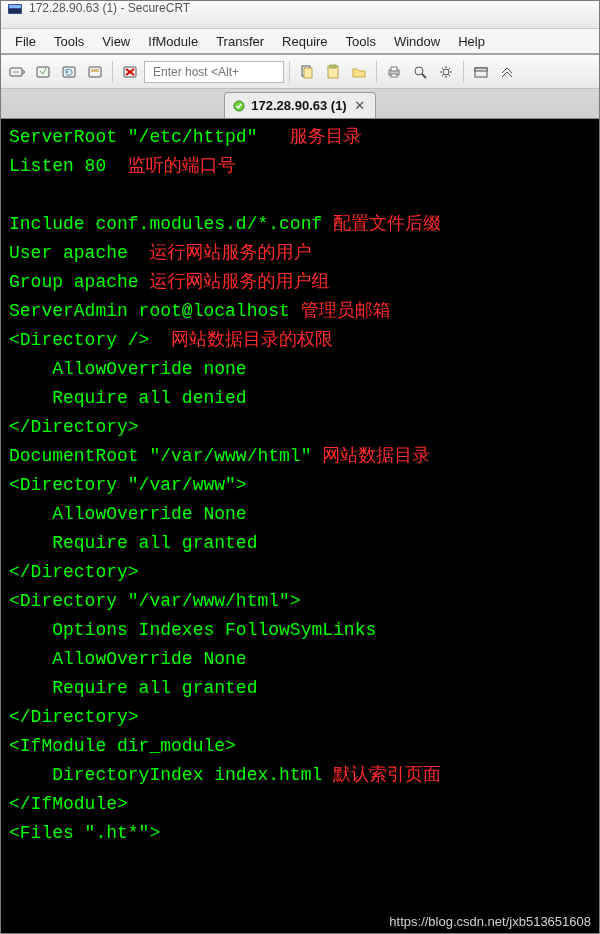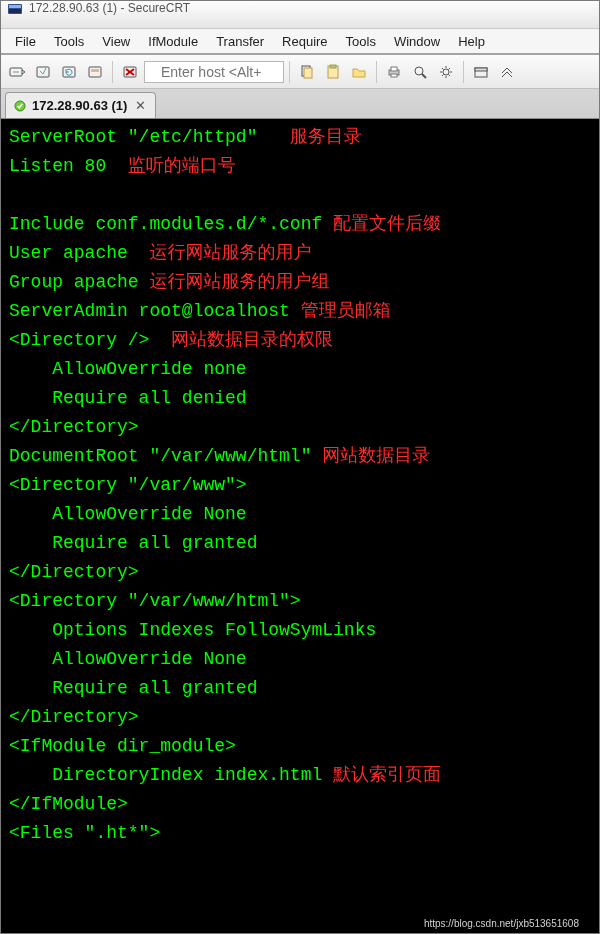--- a/index.html
+++ b/index.html
@@ -14,35 +14,35 @@
 
   
   .menubar { height: 26px; display: flex; align-items: center; gap: 2px; padding: 0 6px; background: #f6f6f6; border-bottom: 2px solid #a3a3a3; font-size: 13px; color: #222; }
   .menubar .menuitem { padding: 3px 8px; border-radius: 2px; cursor: default; }
 
   
   .toolbar { height: 34px; display: flex; align-items: center; gap: 2px; padding: 2px 4px; background: linear-gradient(#fbfbfb,#e9e9e9); border-bottom: 1px solid #c0c0c0; }
   .tbtn { width: 24px; height: 24px; border: 1px solid transparent; border-radius: 3px; display:inline-flex; align-items:center; justify-content:center; }
   .tsep { width:1px; height:22px; background:#c8c8c8; margin: 0 3px; }
   .tbtn.red svg path, .tbtn.red svg line { stroke:#c00; }
-  .host-input { width: 140px; height: 22px; border:1px solid #b8b8b8; background:#fff; font-size:14px; padding: 0 16px; color:#888; }
+  .host-input { width: 140px; height: 22px; border:1px solid #b8b8b8; background:#fff; font-size:12px; padding: 0 8px; color:#888; }
 
   
-  .tabbar { height: 30px; background: linear-gradient(#d7d7d7,#cfcfcf); display:flex; align-items:flex-end; padding: 0 4px; border-bottom:1px solid #8a8a8a; }
+  .tabbar { height: 30px; background: linear-gradient(#d7d7d7,#cfcfcf); display:flex; align-items:flex-end; padding: 0 4px; border-bottom:1px solid #8a8a8a;justify-content:center; }
   .tab { height: 26px; background:#ececec; border:1px solid #9a9a9a; border-bottom:none; border-radius: 4px 4px 0 0; display:flex; align-items:center; padding: 0 8px; gap:6px; font-size:13px; font-weight:bold; color:#111; }
   .tab .status-dot { width:12px; height:12px; }
   .tab .close-x { width:14px; height:14px; cursor:pointer; display:inline-flex; align-items:center; justify-content:center; color:#555; font-size:13px; font-weight:normal; }
 
   
   .terminal { flex:1; background:#000; padding: 4px 8px; overflow:hidden; position:relative; }
   .term-inner { font-family: "Consolas","Courier New",monospace; font-size:18px; line-height:29px; white-space: pre; color:#00ff00; }
   .g { color:#00ff00; }
   .r { color:#ff2a2a;margin-top:19px; }
 
-  .watermark { position:absolute; right:20px; bottom:4px; color:#d2d2d2; font-size:10px; font-family: Arial, sans-serif; pointer-events:none; }
+  .watermark { position:absolute; right:8px; bottom:4px; color:#d2d2d2; font-size:13px; font-family: Arial, sans-serif; pointer-events:none; }
 </style>
 </head>
 <body>
 
 <div class="window">
 
   <div class="titlebar">
     <span class="app-icon">
       <svg viewBox="0 0 16 16" width="16" height="16">
           <rect x="1" y="3" width="14" height="10" rx="1" fill="#3a4f8a"></rect>

